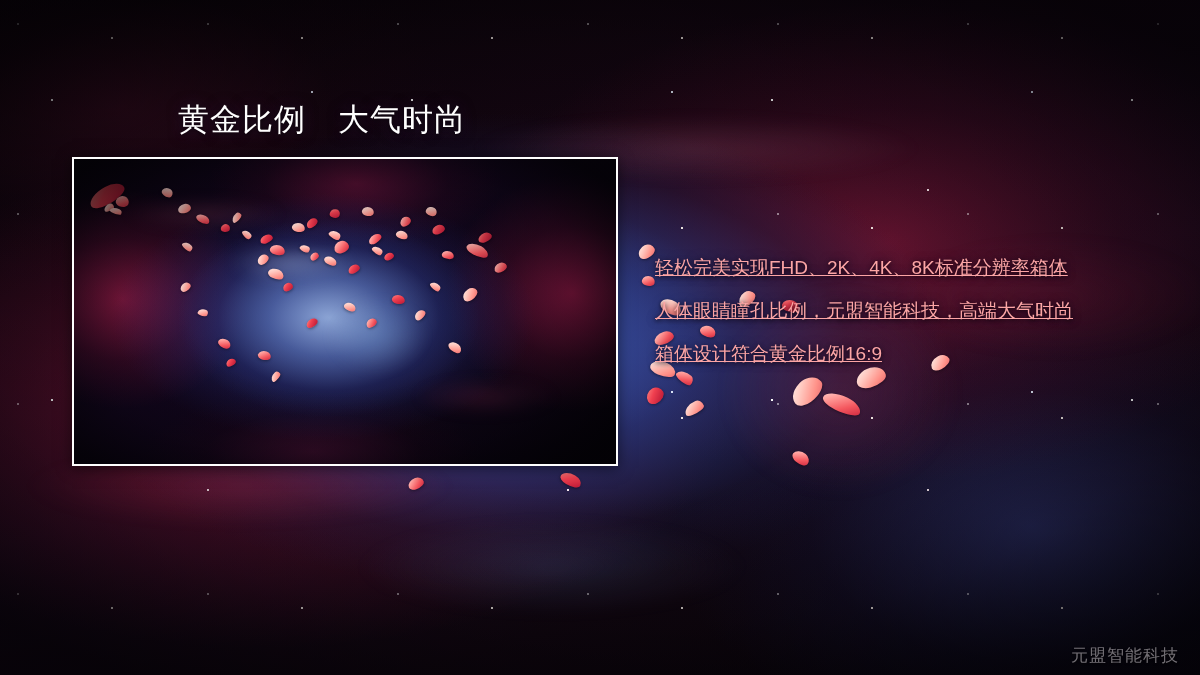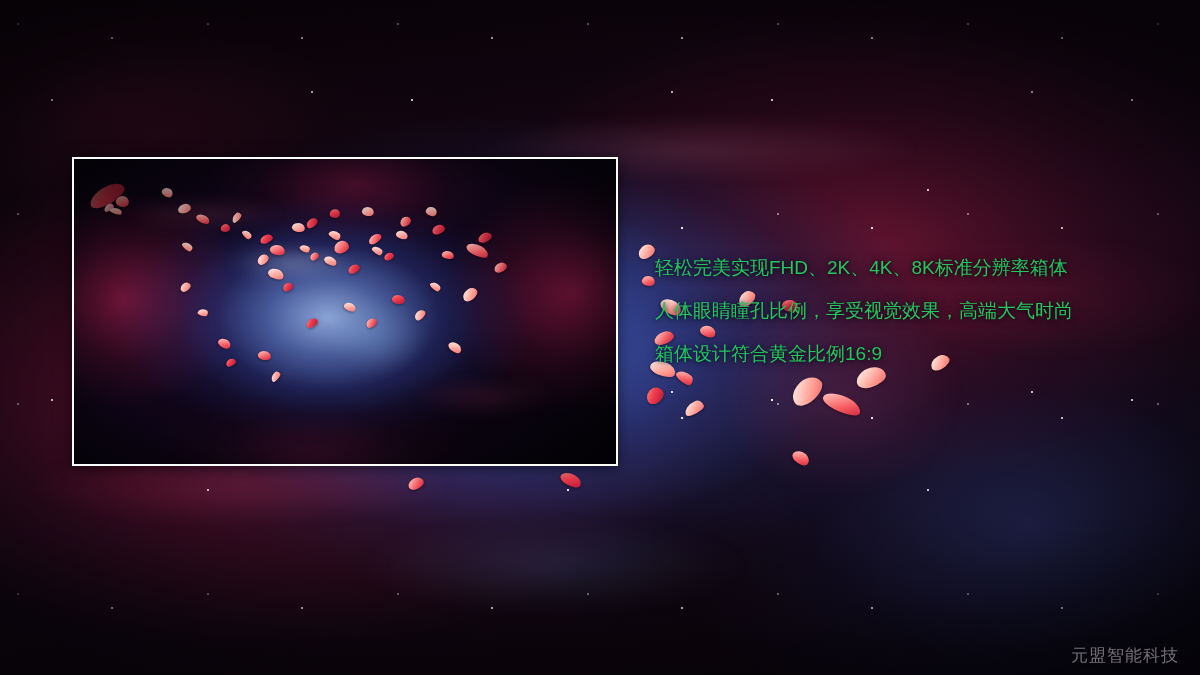--- a/index.html
+++ b/index.html
@@ -142,26 +142,27 @@
     border-radius:70% 30% 70% 30% / 80% 62% 38% 20%;
   }
 
   
   #body-text {
     position:absolute;
     left:655px; top:258px;
     width:520px;
   }
   #body-text .line {
-    color:#22c55e;
+    color:#fca5a5;
     font-size:19px;
     line-height:1.0;
     margin-bottom:24px;
     white-space:nowrap;
     text-shadow:0 1px 4px rgba(0,0,0,0.70), 0 0 10px rgba(20,10,40,0.55);
+    text-decoration:underline;
   }
   #body-text .line:last-child { margin-bottom:15px; }
 
   
   #watermark {
     position:absolute;
     right:21px; bottom:8px;
     font-size:17px;
     letter-spacing:1px;
     color:rgba(205,200,205,0.55);
@@ -194,20 +195,21 @@
       <div class="petal deep" style="left: 782px; top: 300px; width: 17px; height: 12px; transform: rotate(20deg);"></div>
       <div class="petal pale" style="left: 790px; top: 380px; width: 34px; height: 22px; transform: rotate(-38deg);"></div>
       <div class="petal " style="left: 822px; top: 396px; width: 40px; height: 16px; transform: rotate(26deg);"></div>
       <div class="petal pale" style="left: 856px; top: 368px; width: 30px; height: 19px; transform: rotate(-16deg);"></div>
       <div class="petal " style="left: 792px; top: 452px; width: 18px; height: 12px; transform: rotate(40deg);"></div>
       <div class="petal pale" style="left: 930px; top: 356px; width: 20px; height: 13px; transform: rotate(-28deg);"></div>
       <div class="petal deep" style="left: 560px; top: 474px; width: 22px; height: 12px; transform: rotate(30deg);"></div>
       <div class="petal " style="left: 408px; top: 478px; width: 16px; height: 11px; transform: rotate(-20deg);"></div>
     </div>
 
+  <div id="title">黄金比例　大气时尚</div>
 
   <div id="image-frame">
     <div id="framed-photo">
       <div class="photo-base"></div>
       <div class="photo-wisps"></div>
       <div id="photo-petals">
           <div class="petal deep" style="left: 14px; top: 28px; width: 38px; height: 17px; transform: rotate(-28deg);"></div>
           <div class="petal " style="left: 42px; top: 37px; width: 13px; height: 11px; transform: rotate(20deg);"></div>
           <div class="petal pale sliver" style="left: 30px; top: 45px; width: 10px; height: 7px; transform: rotate(-15deg);"></div>
           <div class="petal pale sliver" style="left: 36px; top: 49px; width: 12px; height: 6px; transform: rotate(25deg);"></div>
@@ -258,19 +260,19 @@
           <div class="petal pale" style="left: 340px; top: 152px; width: 12px; height: 8px; transform: rotate(-36deg);"></div>
           <div class="petal pale sliver" style="left: 356px; top: 124px; width: 11px; height: 7px; transform: rotate(48deg);"></div>
           <div class="petal " style="left: 420px; top: 104px; width: 13px; height: 9px; transform: rotate(-20deg);"></div>
         </div>
       <div class="photo-vignette"></div>
     </div>
   </div>
 
   <div id="body-text">
     <div class="line">轻松完美实现FHD、2K、4K、8K标准分辨率箱体</div>
-    <div class="line">人体眼睛瞳孔比例，享受视觉效果，高端大气时尚</div>
+    <div class="line">人体眼睛瞳孔比例，元盟智能科技，高端大气时尚</div>
     <div class="line">箱体设计符合黄金比例16:9</div>
   </div>
 
   <div id="watermark">元盟智能科技</div>
 
 </div>
 
 </body></html>

